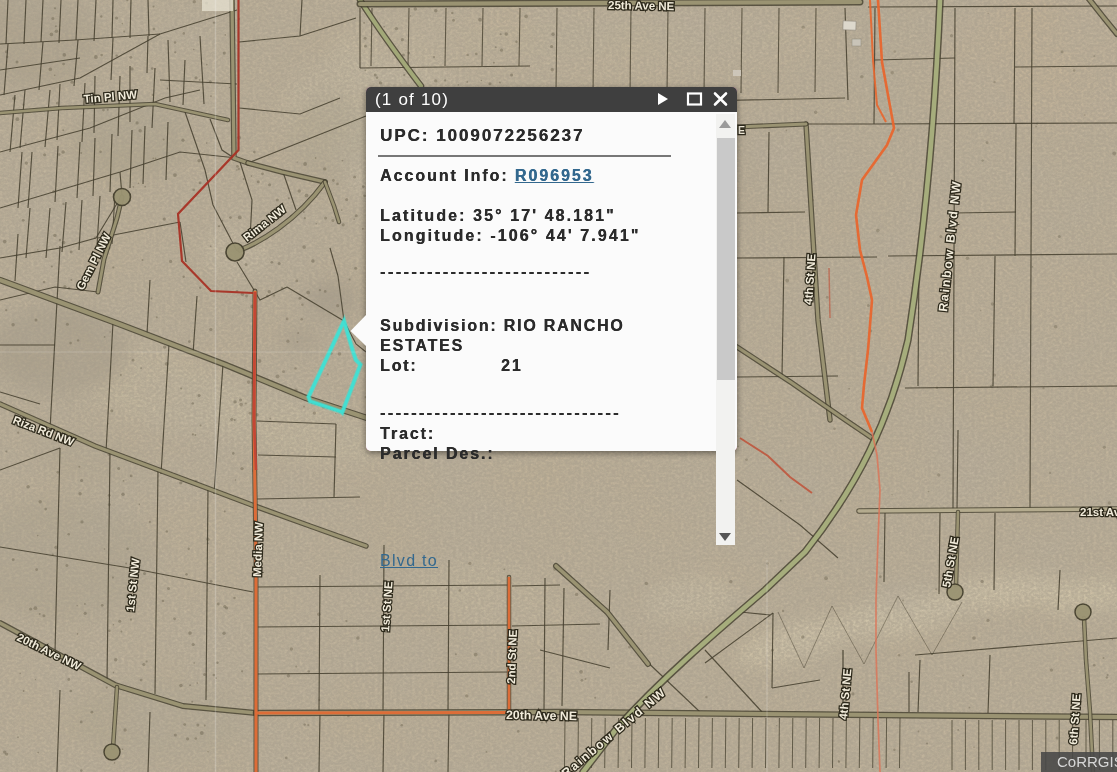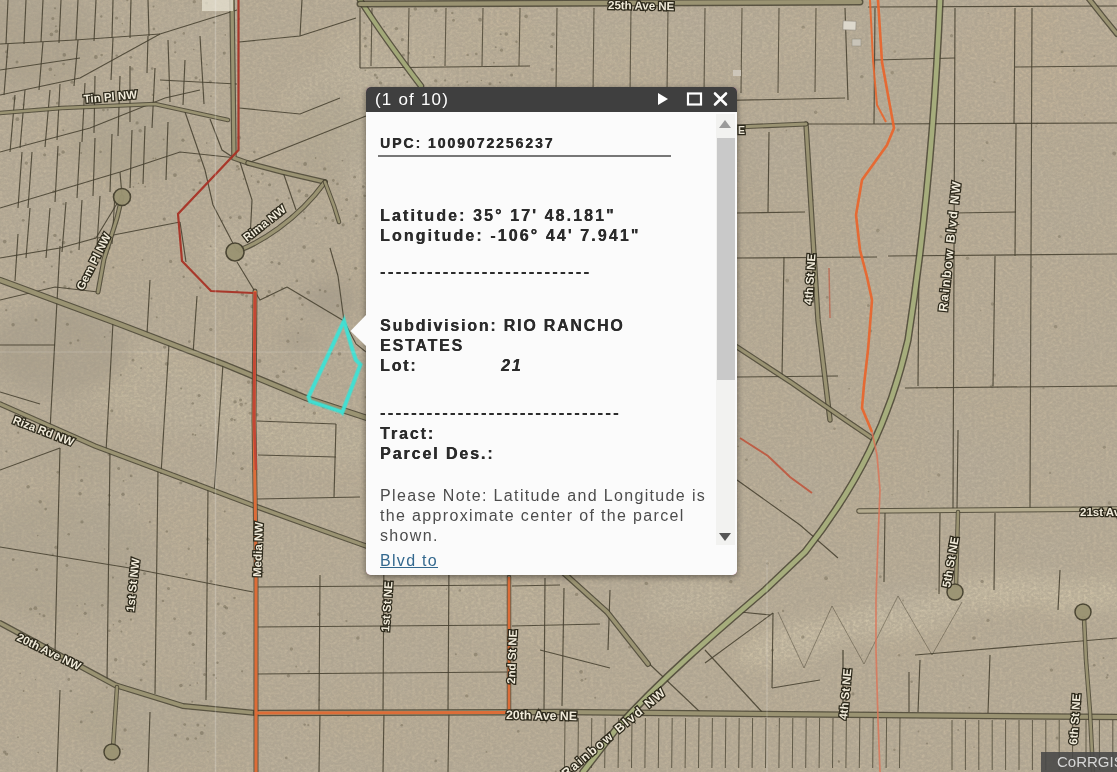--- a/index.html
+++ b/index.html
@@ -1,28 +1,28 @@
 <!DOCTYPE html>
 <html><head><meta charset="utf-8">
 <style>
 html,body{margin:0;padding:0;background:#888;}
 #stage{position:relative;width:1117px;height:772px;overflow:hidden;font-family:"Liberation Sans",sans-serif;}
-#popup{position:absolute;left:366px;top:87px;width:371px;height:488px;border-radius:5px;
+#popup{position:absolute;left:366px;top:87px;width:371px;height:364px;border-radius:5px;
  box-shadow:0 2px 6px rgba(0,0,0,0.45);background:#f9a8d4;}
 #ptitle{position:absolute;top:0;left:0;right:0;height:25px;background:#3f3f3f;border-radius:5px 5px 0 0;}
 #ptxt{position:absolute;left:9px;top:3px;color:#fff;font-size:17px;letter-spacing:1.2px;}
 #picons{position:absolute;right:4px;top:4px;}
 #pbody{position:absolute;top:25px;left:0;right:0;bottom:0;background:#fbfbfb;border-radius:0 0 5px 5px;}
 .ln{position:absolute;left:14px;font-size:16px;color:#2b2b2b;line-height:19.8px;white-space:nowrap;}
 .b{font-weight:bold;text-shadow:0.35px 0 0 currentColor;}
 .g{color:#4c4c4c;font-weight:normal;}
 
 .lk{color:#33688e;text-decoration:underline;}
 .kv{position:relative;}
-.kv .v{position:absolute;left:121px;top:0;font-style:italic;}
+.kv .v{position:absolute;left:121px;top:0;}
 #sbar{position:absolute;top:2px;right:2px;width:19px;height:431px;background:#f2f2f0;}
 #sup{position:absolute;top:6px;left:3px;width:0;height:0;border:6.5px solid transparent;border-bottom:8px solid #9b9b9b;border-top:none;}
 #sdown{position:absolute;bottom:4px;left:3px;width:0;height:0;border:6.5px solid transparent;border-top:8px solid #555;border-bottom:none;}
 #sthumb{position:absolute;top:24px;left:0.5px;width:18px;height:242px;background:#c9c9c9;}
 #wm{position:absolute;left:1041px;top:752px;width:76px;height:20px;background:rgba(72,72,72,0.88);color:#d6d6d6;font-size:15px;line-height:20px;padding-left:16px;box-sizing:border-box;text-align:right;}
 </style></head>
 <body>
 <div id="stage">
     <svg width="1117" height="772" viewBox="0 0 1117 772" style="position:absolute;top:0;left:0">
 <defs>
@@ -916,30 +916,30 @@
 <div id="popup">
  <div id="ptitle">
         <span id="ptxt">(1 of 10)</span>
   <svg id="picons" width="76" height="16" viewBox="0 0 76 16">
    <polygon points="1,2 1,14 11,8" fill="#fff"></polygon>
    <rect x="31" y="2.5" width="13" height="11" fill="none" stroke="#fff" stroke-width="2.2"></rect>
    <path d="M58,2.5 L69,13.5 M69,2.5 L58,13.5" stroke="#fff" stroke-width="2.6" stroke-linecap="round"></path>
   </svg>
  </div>
  <div id="pbody">
-  <div class="ln b" style="top:22px;font-size:14px;letter-spacing:1.95px">UPC: 1009072256237</div>
+  <div class="ln b" style="top:14px;font-size:17px;letter-spacing:1.95px">UPC: 1009072256237</div>
   <div style="position:absolute;top:43px;left:12px;width:293px;height:0;border-top:2px solid #777"></div>
+  <div class="ln b" style="top:54px;letter-spacing:1.95px">Account Info: <a class="lk">R096953</a></div>
   <div class="ln b" style="top:94px;letter-spacing:2.1px">Latitude: 35° 17' 48.181"<br>Longitude: -106° 44' 7.941"</div>
   <div class="ln b" style="top:150px;letter-spacing:2.5px">---------------------------</div>
   <div class="ln b" style="top:204px;letter-spacing:1.78px">Subdivision: RIO RANCHO<br>ESTATES
    <div class="kv">Lot:<span class="v">21</span></div>
   </div>
   <div class="ln b" style="top:291px;letter-spacing:2.44px">-------------------------------</div>
   <div class="ln b" style="top:312px;letter-spacing:1.9px">Tract:<br>Parcel Des.:</div>
-  <div class="ln g" style="top:374px;letter-spacing:1.35px">Please Note: Latitude and Longitude is<br>the approximate center of the parcel<br>shown.</div>
   <div class="ln" style="top:439px;letter-spacing:1.3px"><a class="lk" style="font-weight:normal">Blvd to</a></div>
   <div id="sbar">
    <div id="sup"></div>
    <div id="sthumb"></div>
    <div id="sdown"></div>
   </div>
  </div>
 </div>
 <svg id="tail" width="20" height="40" viewBox="0 0 20 40" style="position:absolute;left:348px;top:312px">
       <polygon points="19,2 2.5,19 19,35" fill="#fbfbfb"></polygon>

